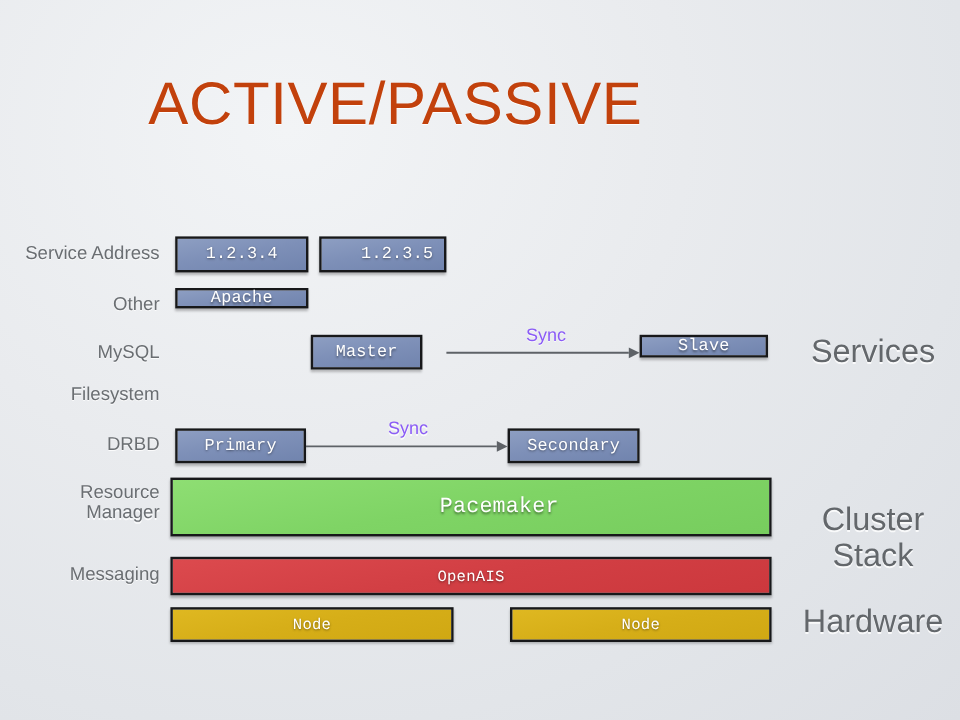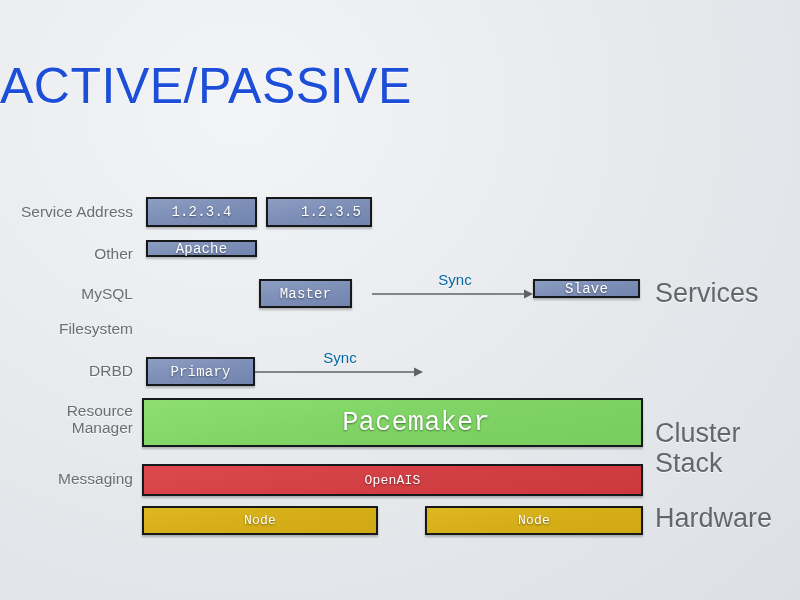--- a/index.html
+++ b/index.html
@@ -18,24 +18,25 @@
     width: 800px;
     height: 600px;
   }
 
   
   #title {
     position: absolute;
     left: 0;
     top: 57px;
     width: 659px;
+    text-align: center;
     font-size: 50px;
     font-weight: 300;
     letter-spacing: 0.5px;
-    color: #1d4ed8;
+    color: #c2410c;
     font-family: "Liberation Sans", sans-serif;
     text-shadow: 0 1px 0 rgba(255,255,255,0.85);
   }
 
   
   .row-label {
     position: absolute;
     right: 667px;           
     width: 260px;
     text-align: right;
@@ -44,21 +45,21 @@
     font-weight: 400;
     line-height: 17px;
     text-shadow: 0 1px 0 rgba(255,255,255,0.8);
   }
 
   
   .group-label {
     position: absolute;
     left: 655px;
     width: 145px;
-    text-align: left;
+    text-align: center;
     color: #63676b;
     font-size: 27px;
     font-weight: 300;
     line-height: 30px;
     text-shadow: 0 1px 0 rgba(255,255,255,0.8);
   }
 
   
   .box {
     position: absolute;
@@ -80,31 +81,31 @@
   }
   .box.green {
     background: linear-gradient(170deg, #8ede73 0%, #7fd465 48%, #77cd5e 100%);
   }
   .box.red {
     background: linear-gradient(170deg, #dc4a4e 0%, #d23f44 48%, #cc383d 100%);
   }
   .box.yellow {
     background: linear-gradient(170deg, #dfb821 0%, #d6ae18 48%, #d0a813 100%);
   }
-  .box.big-text { font-size: 27px; font-weight: 400; padding-left: 47px; }
+  .box.big-text { font-size: 18px; font-weight: 400; padding-left: 47px; }
   .box.mid-text { font-size: 13px; font-weight: 400; }
 
   
   .arrow-svg {
     position: absolute;
     overflow: visible;
   }
   .arrow-label {
     position: absolute;
-    color: #0369a1;
+    color: #8b5cf6;
     font-size: 15px;
     text-align: center;
     text-shadow: 0 1px 0 rgba(255,255,255,0.8);
   }
 </style>
 </head>
 <body>
 
 <div id="slide">
 
@@ -148,20 +149,21 @@
 
   <svg class="arrow-svg" style="left:372px; top:279px;" width="162" height="30">
     <line x1="0" y1="15" x2="152" y2="15" stroke="#5e6267" stroke-width="1.6"></line>
     <polygon points="152,10.5 161,15 152,19.5" fill="#5e6267"></polygon>
   </svg>
   <div class="arrow-label" style="left:400px; top:271px; width:110px;">Sync</div>
 
 
   <div class="box blue" style="left:146px; top:357px; width:109px; height:29px;">Primary</div>
 
+  <div class="box blue" style="left:423px; top:357px; width:110px; height:29px;">Secondary</div>
 
   <svg class="arrow-svg" style="left:255px; top:357px;" width="170" height="30">
     <line x1="0" y1="15" x2="159" y2="15" stroke="#5e6267" stroke-width="1.6"></line>
     <polygon points="159,10.5 168,15 159,19.5" fill="#5e6267"></polygon>
   </svg>
   <div class="arrow-label" style="left:285px; top:349px; width:110px;">Sync</div>
 
   <div class="box green big-text" style="left:142px; top:398px; width:501px; height:49px;">Pacemaker</div>
 
   <div class="box red mid-text" style="left:142px; top:464px; width:501px; height:32px;">OpenAIS</div>

